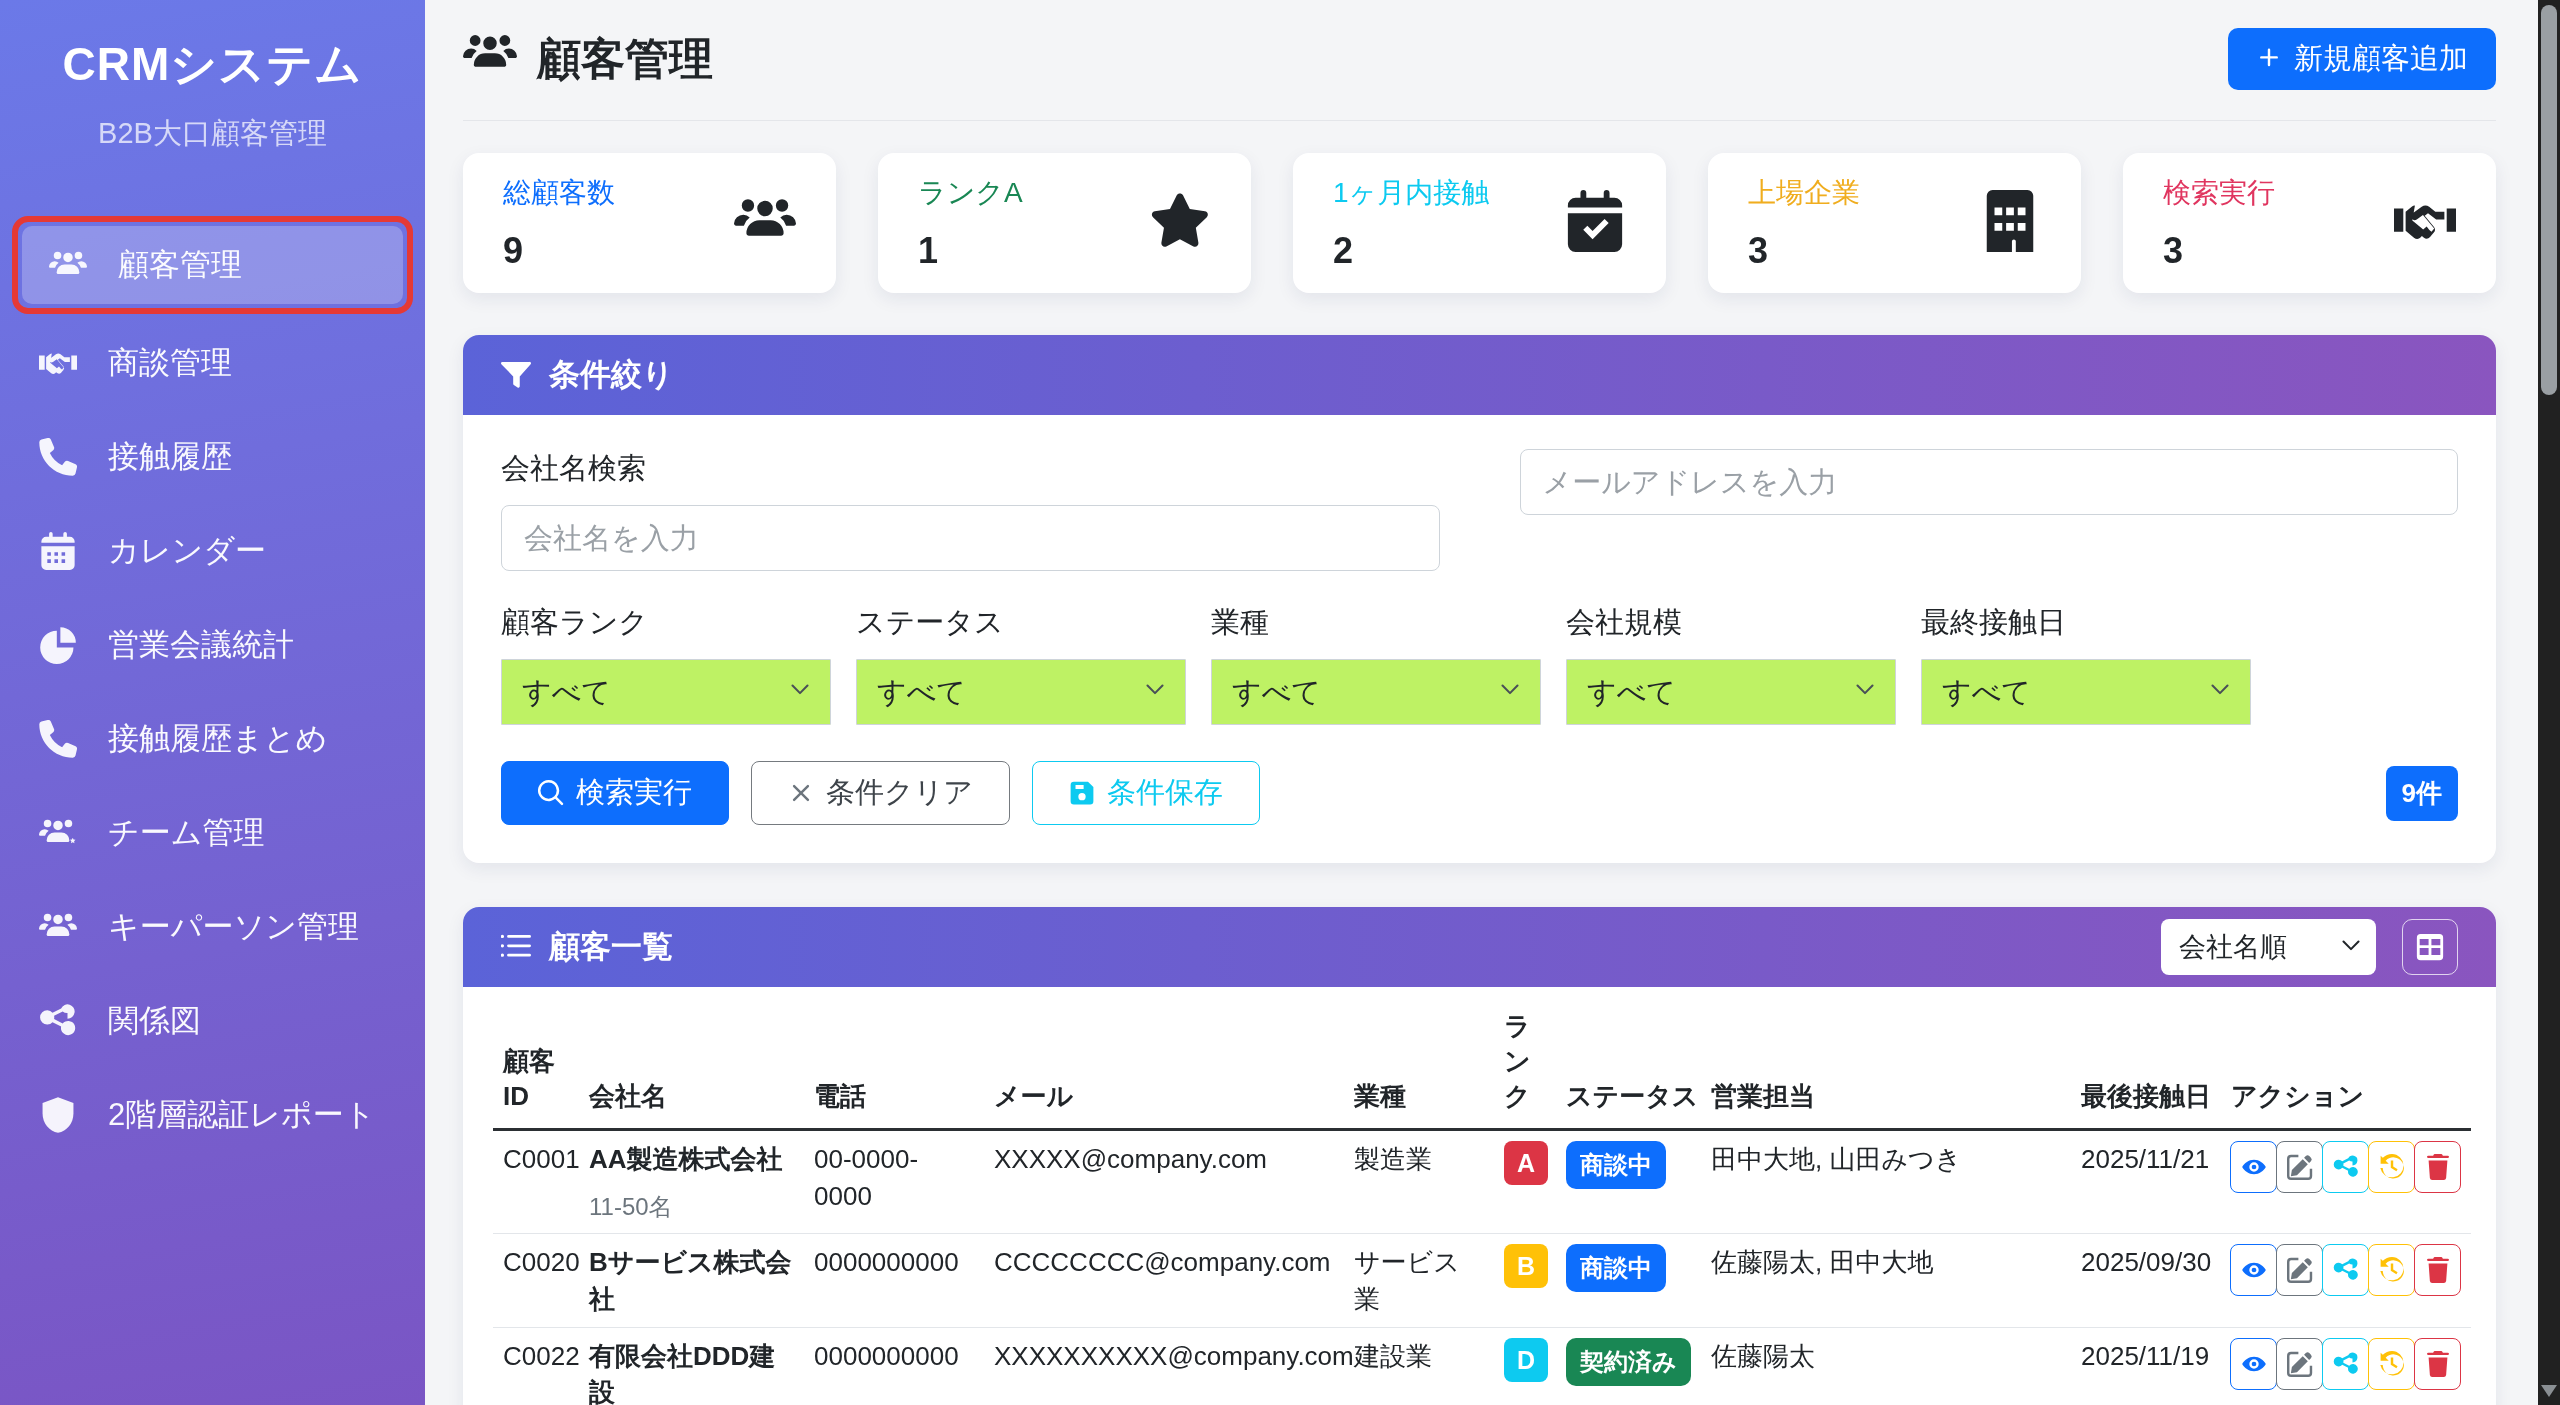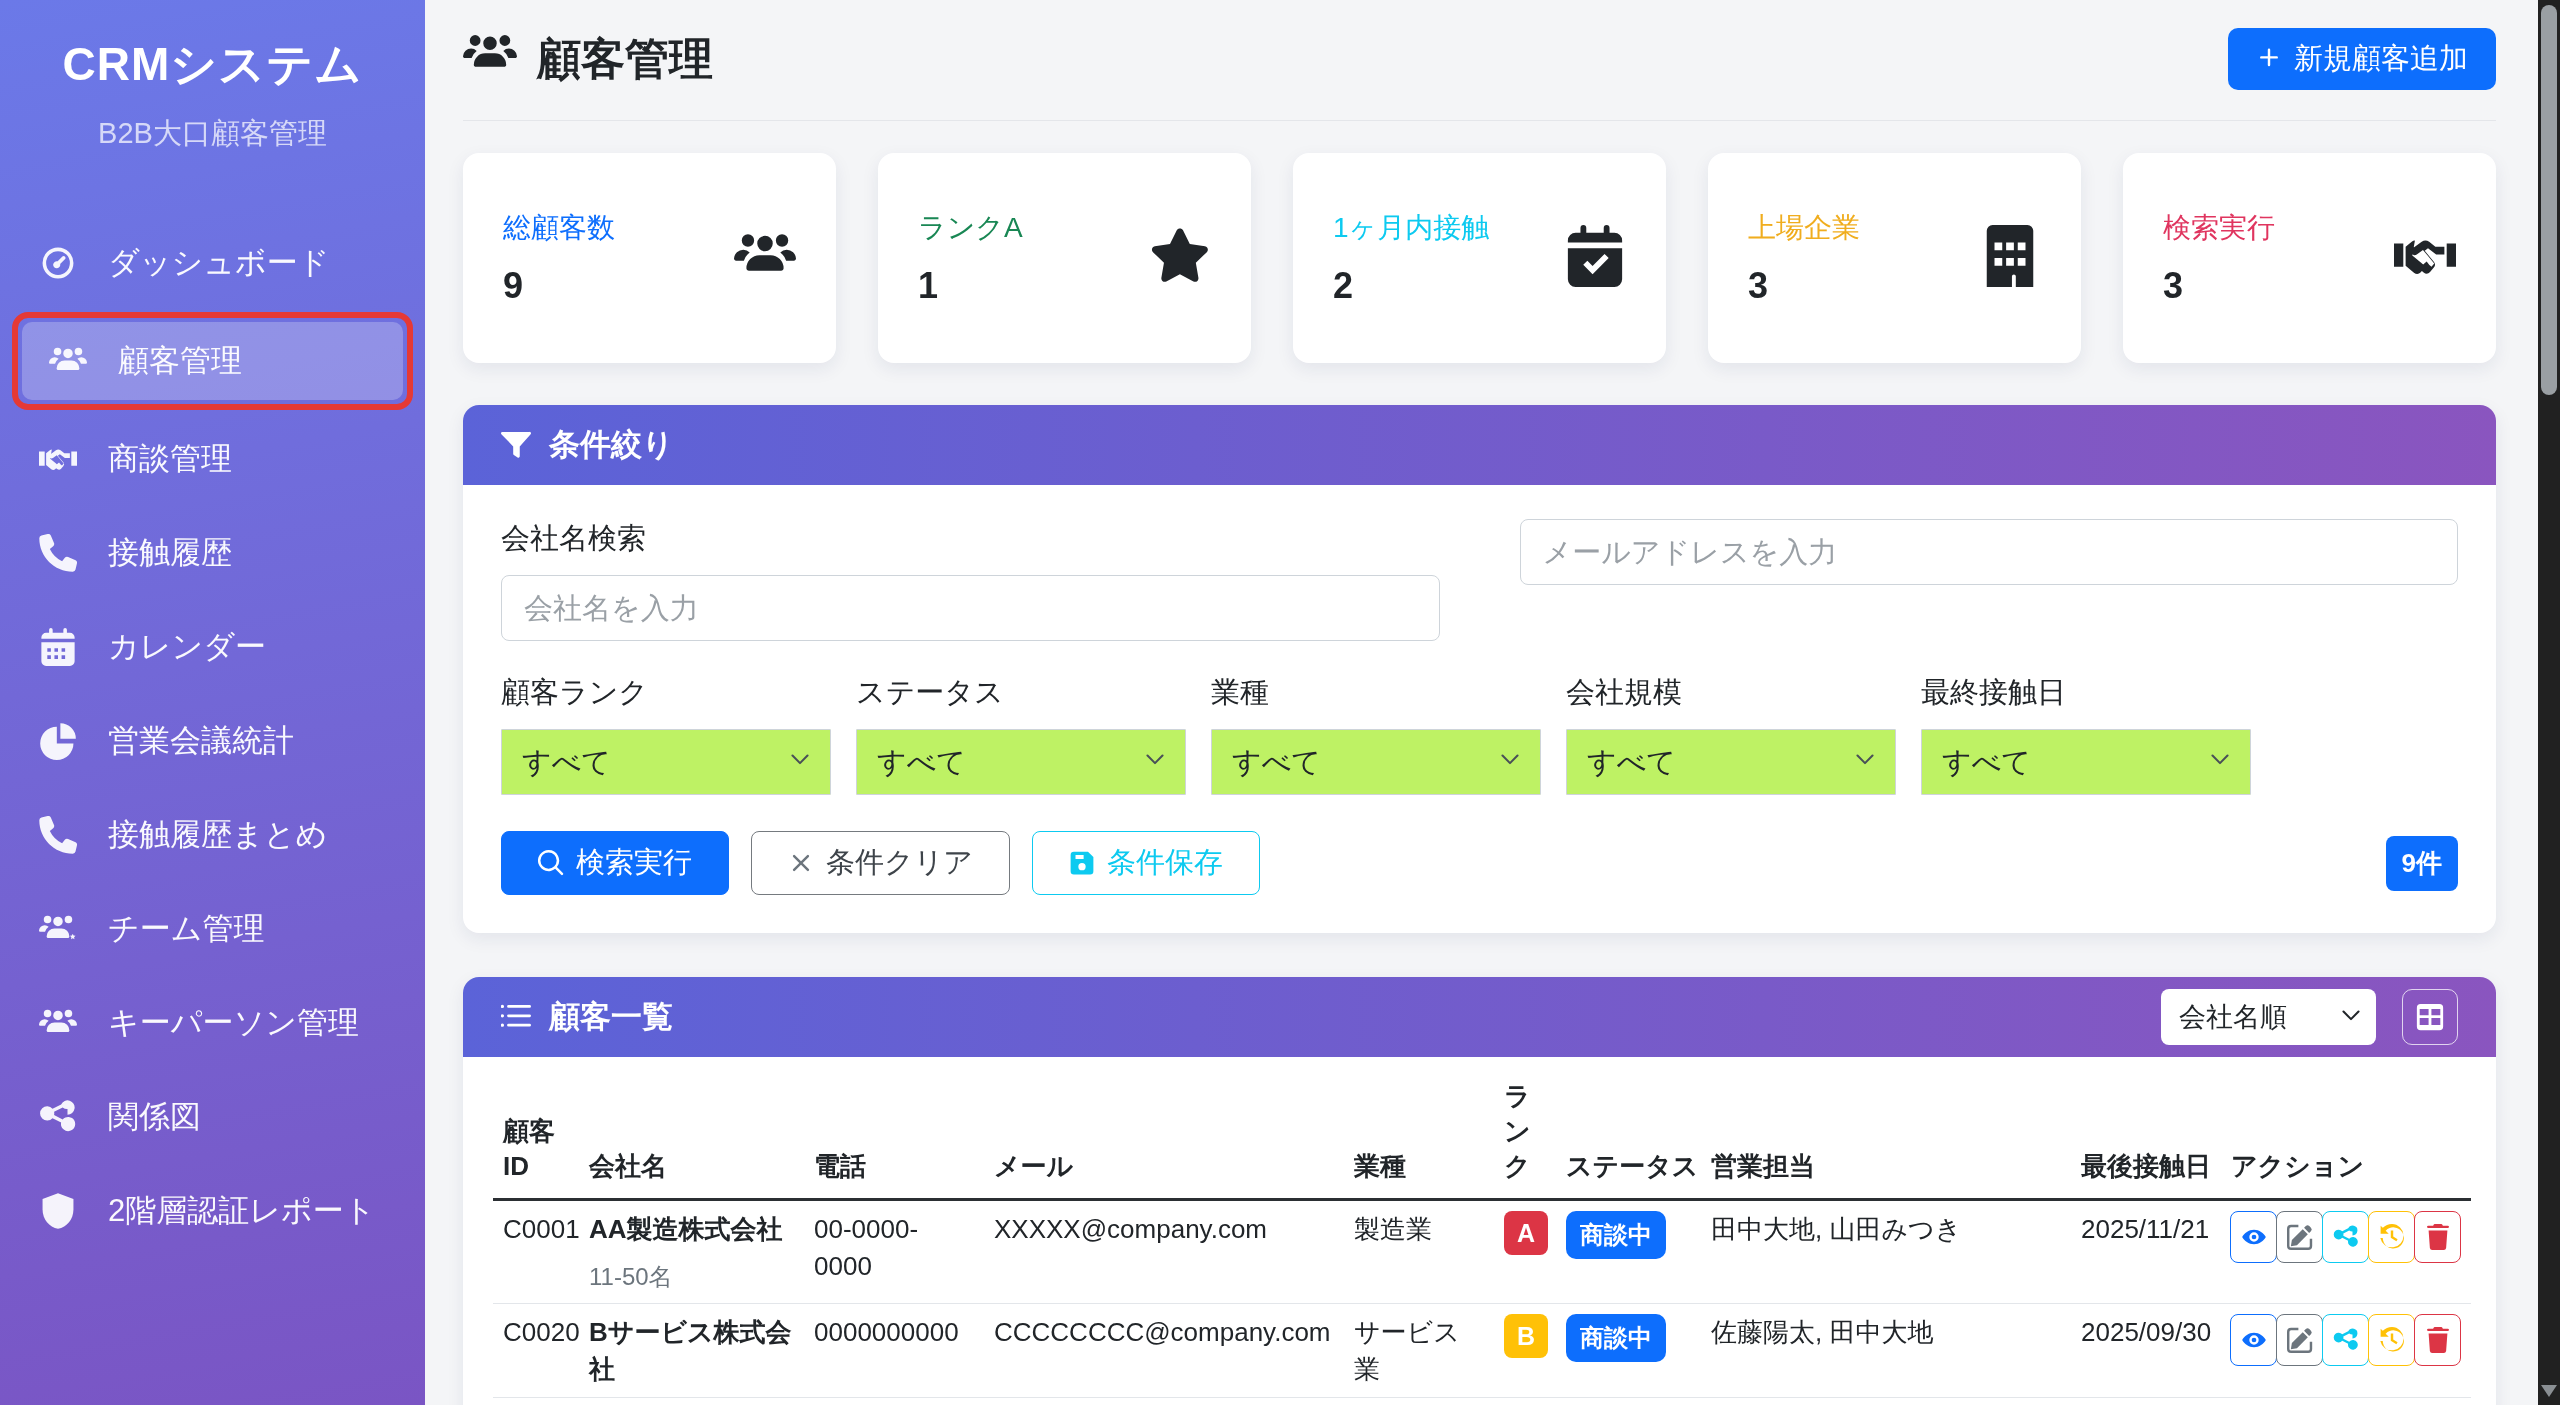--- a/index.html
+++ b/index.html
@@ -50,21 +50,21 @@
     display:flex; align-items:center; gap:12px;
     background:#0d6efd; color:#fff; border:none; border-radius:10px;
     font-size:29px; padding:0 28px; height:62px; cursor:pointer;
     font-family:inherit;
   }
   .btn-add svg { width:26px; height:26px; fill:#fff; }
 
   
   .stats { display:flex; gap:42px; margin-bottom:42px; }
   .stat-card {
-    flex:1; background:#fff; border-radius:16px; height:210px;
+    flex:1; background:#fff; border-radius:16px; height:140px;
     box-shadow:0 6px 18px rgba(30,40,90,.08);
     padding:0 40px; display:flex; align-items:center; justify-content:space-between;
   }
   .stat-label { font-size:28px; margin-bottom:18px; }
   .stat-value { font-size:36px; font-weight:600; color:#212529; }
   .stat-icon svg { width:62px; height:62px; fill:#212529; }
 
   
   .panel { background:#fff; border-radius:16px; box-shadow:0 6px 18px rgba(30,40,90,.08); }
   .panel-head {
@@ -163,30 +163,20 @@
 <body>
 
 <div class="screen">
 
   <aside class="sidebar">
     <div class="brand">
       <div class="brand-title">CRMシステム</div>
       <div class="brand-sub">B2B大口顧客管理</div>
     </div>
     <nav class="menu" id="side-menu">
-        <div class="side-item-wrap">
-          <div class="side-item">
-            <span class="icn">
-              <svg viewBox="0 0 512 512">
-                <path d="M256 48a208 208 0 1 0 208 208A208 208 0 0 0 256 48zm0 368a160 160 0 1 1 160-160 160 160 0 0 1-160 160zm93-246a24 24 0 0 0-34 0l-64 64a48 48 0 1 0 34 34l64-64a24 24 0 0 0 0-34z"></path>
-              </svg>
-            </span>
-            <span>ダッシュボード</span>
-          </div>
-        </div>
         <div class="side-item-wrap active">
           <div class="side-item">
             <span class="icn">
               <svg viewBox="0 0 640 512">
                 <path d="M144 160a64 64 0 1 0 0-128 64 64 0 0 0 0 128zm352 0a64 64 0 1 0 0-128 64 64 0 0 0 0 128zM320 208a80 80 0 1 0 0-160 80 80 0 0 0 0 160zm-58 40a134 134 0 0 0-134 134c0 15 12 26 26 26h332c15 0 26-11 26-26a134 134 0 0 0-134-134H262zM96 192a96 96 0 0 0-96 90c0 12 10 22 22 22h80a166 166 0 0 1 60-84 95 95 0 0 0-66-28zm448 0a95 95 0 0 0-66 28 166 166 0 0 1 60 84h80c12 0 22-10 22-22a96 96 0 0 0-96-90z"></path>
               </svg>
             </span>
             <span>顧客管理</span>
           </div>
         </div>

